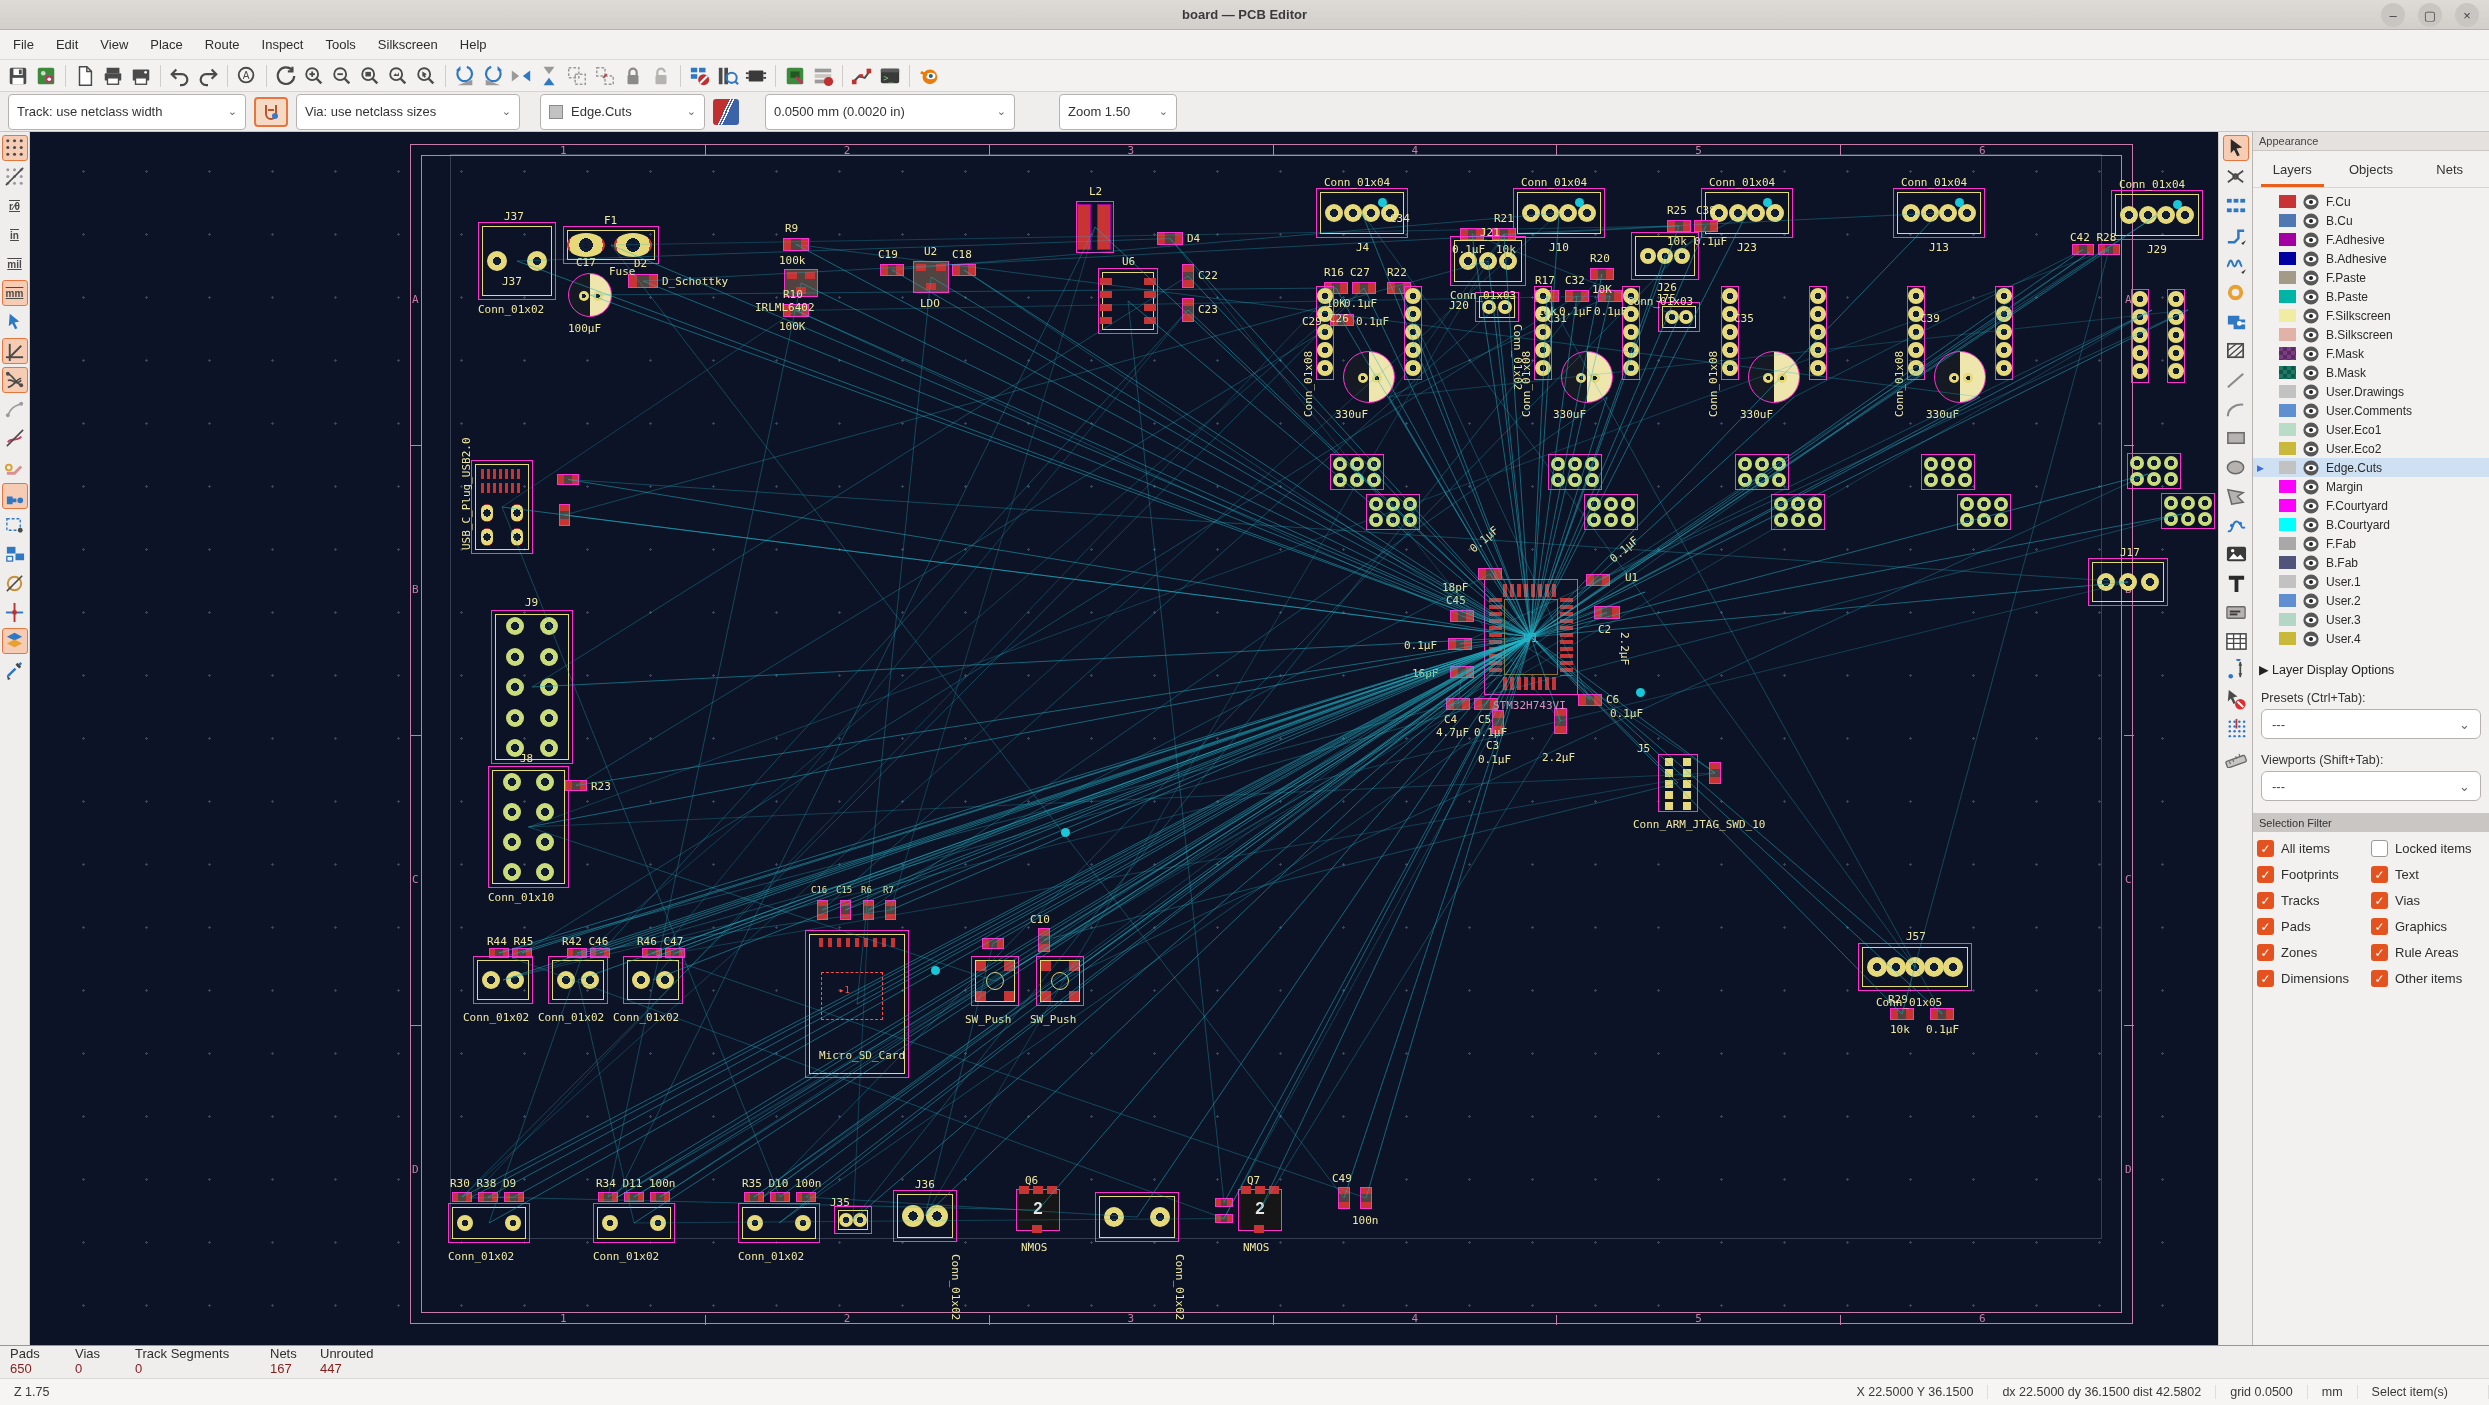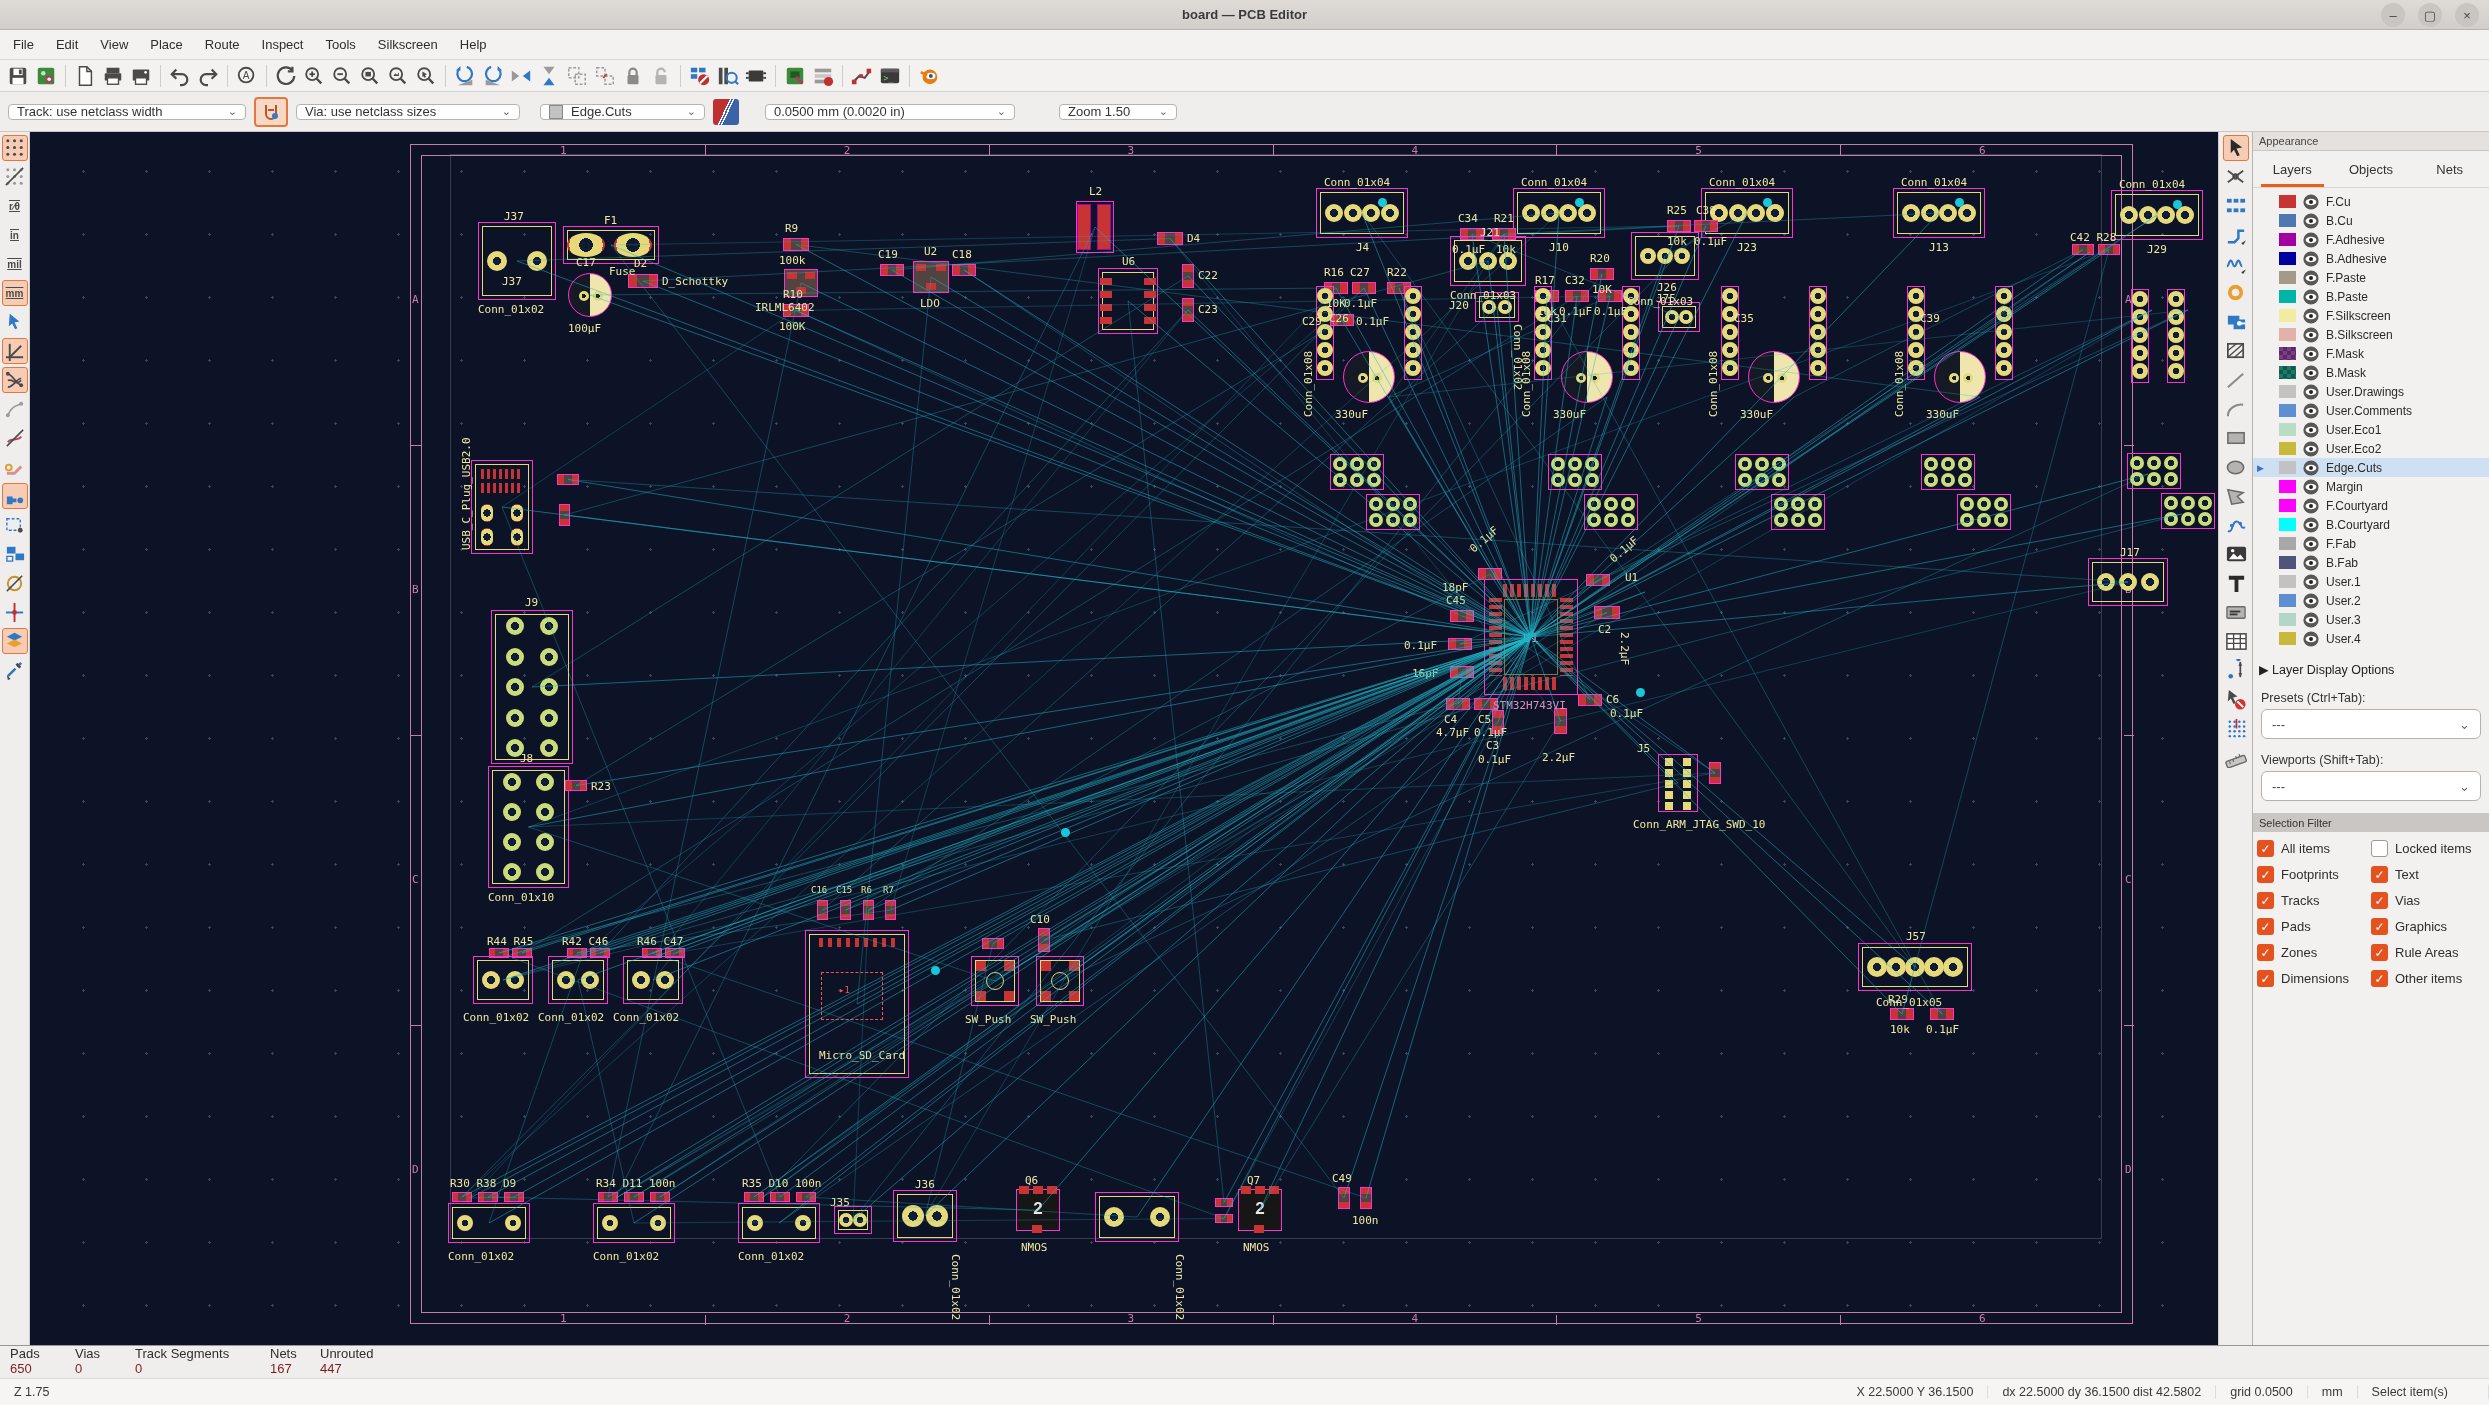--- a/index.html
+++ b/index.html
@@ -18,21 +18,21 @@
     border-bottom:1px solid #dddbd8;}
   .menubar .menu-item { padding:5px 11px; color:#2e2e2e; }
 
   .toolbar-main { height:32px; background:#f3f2f0; display:flex; align-items:center;
     padding-left:4px; border-bottom:1px solid #d6d4d1; }
   .tbicon { width:28px; height:28px; display:flex; align-items:center; justify-content:center; border-radius:3px; }
   .tbsep { width:1px; height:22px; background:#cfccc9; margin:0 5px; }
 
   .toolbar-params { height:40px; background:#f0eeec; display:flex; align-items:center; gap:8px;
     padding-left:8px; border-bottom:1px solid #c9c6c3; }
-  .combo { height:16px; background:#fff; border:1px solid #b5b2af; border-radius:4px;
+  .combo { height:36px; background:#fff; border:1px solid #b5b2af; border-radius:4px;
     display:flex; align-items:center; padding:0 8px; gap:8px; color:#333; }
   .combo .chev { color:#666; font-size:11px; margin-left:auto; }
   .swatch-sm { width:14px; height:14px; background:#c2c2c2; border:1px solid #8a8a8a; }
   .via-btn { width:34px; height:30px; border:2px solid #e8763c; background:#f6d9c4; border-radius:4px;
     display:flex; align-items:center; justify-content:center; }
   .lpair { width:26px; height:26px; border-radius:3px;
     background:linear-gradient(115deg,#c03030 0 44%,#fff 44% 48%,#3c62a8 48% 52%,#fff 52% 56%,#3c62a8 56% 100%); }
 
   
   .workspace { display:flex; height:1213px; }
@@ -666,21 +666,21 @@
       <div class="fp" style="left: 2085px; top: 62px; width: 84px; height: 42px;">
         <div class="fp-box"></div>
         <div class="padr" style="left: 5px; top: 12px; width: 18px; height: 18px;"></div>
         <div class="padr" style="left: 23.6667px; top: 12px; width: 18px; height: 18px;"></div>
         <div class="padr" style="left: 42.3333px; top: 12px; width: 18px; height: 18px;"></div>
         <div class="padr" style="left: 61px; top: 12px; width: 18px; height: 18px;"></div>
       </div>
       <div class="clabel" style="left: 2089px; top: 47px;">Conn_01x04</div>
       <div class="clabel" style="left: 2117px; top: 112px;">J29</div>
       <div class="smd" style="position: absolute; left: 1430px; top: 96px; width: 24px; height: 12px; z-index: 2;"></div>
-      <div class="clabel" style="left: 1428px; top: 81px;">C34</div>
+      <div class="clabel" style="left: 1360px; top: 81px;">C34</div>
       <div class="clabel" style="left: 1422px; top: 112px;">0.1µF</div>
       <div class="smd" style="position: absolute; left: 1462px; top: 96px; width: 24px; height: 12px; z-index: 2;"></div>
       <div class="clabel" style="left: 1464px; top: 81px;">R21</div>
       <div class="clabel" style="left: 1466px; top: 112px;">10k</div>
       <div class="fp" style="left: 1424px; top: 108px; width: 68px; height: 42px;">
         <div class="fp-box"></div>
         <div class="padr" style="left: 5px; top: 12px; width: 18px; height: 18px;"></div>
         <div class="padr" style="left: 25px; top: 12px; width: 18px; height: 18px;"></div>
         <div class="padr" style="left: 45px; top: 12px; width: 18px; height: 18px;"></div>
       </div>

